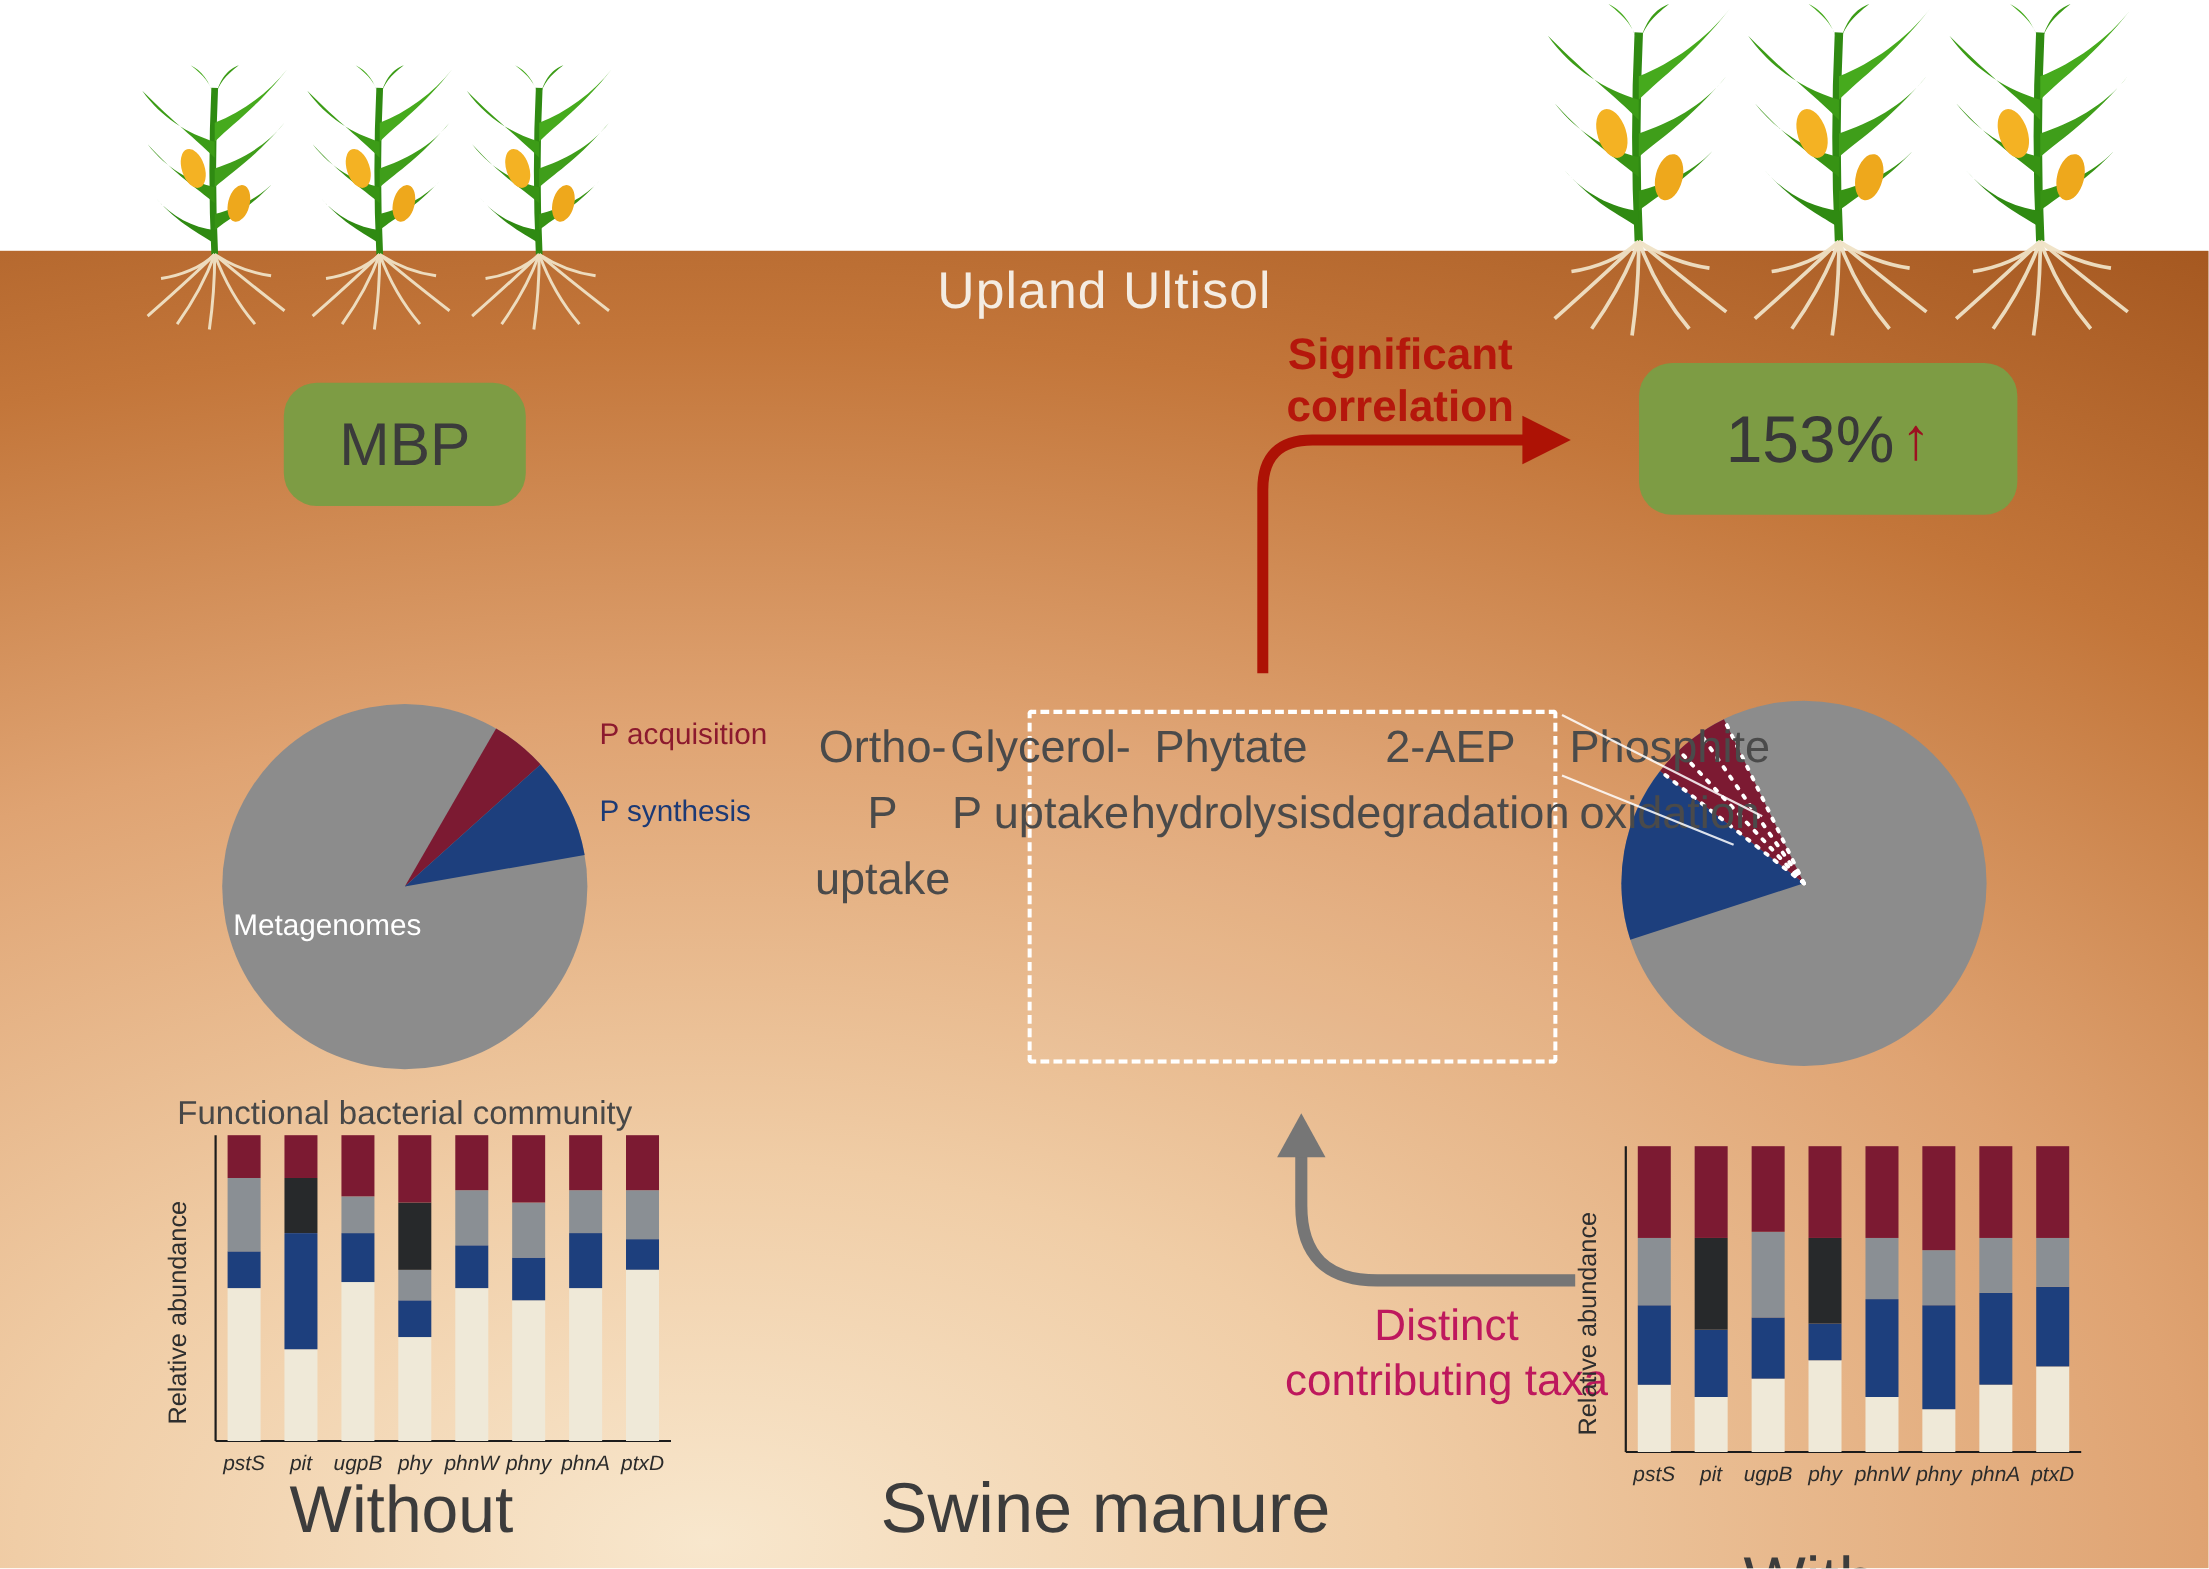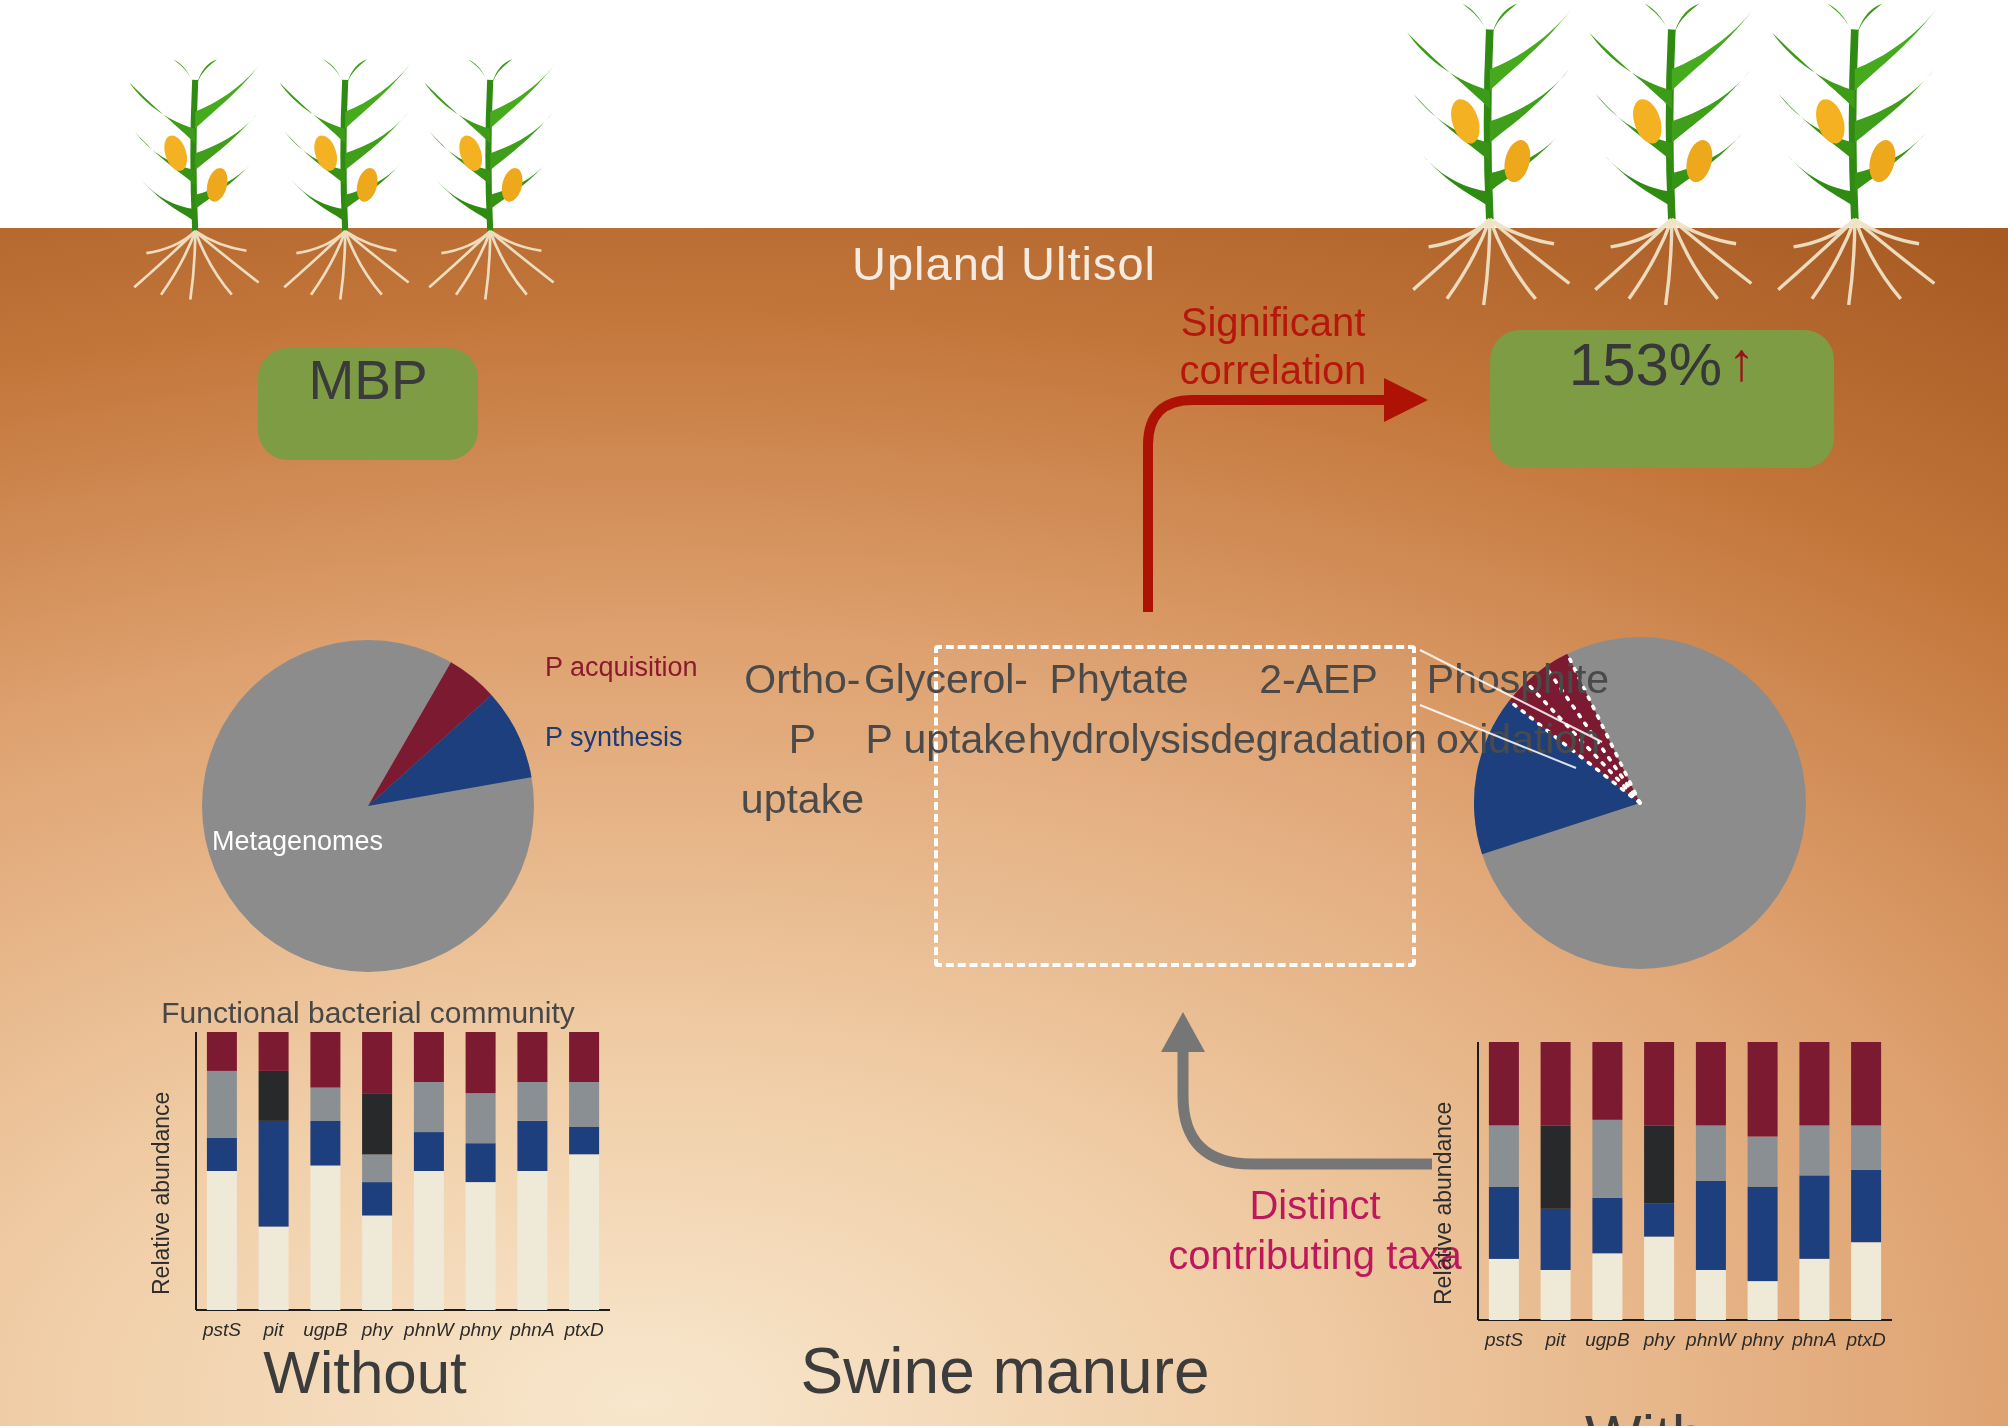--- a/index.html
+++ b/index.html
@@ -2,26 +2,26 @@
 <html><head>
 <meta charset="utf-8">
 <style>
   html,body{margin:0;padding:0;background:#ffffff;font-family:"Liberation Sans",sans-serif;}
   .canvas{position:relative;width:2008px;height:1426px;background:#ffffff;overflow:hidden;}
   .soil{position:absolute;left:0;top:228px;width:2008px;height:1198px;
         background:radial-gradient(130% 120% at 32% 98%, #f8e7cd 0%, #f0cda6 24%, #dfa372 52%, #c3763a 76%, #a1541d 100%);}
   .overlay{position:absolute;left:0;top:0;z-index:10;pointer-events:none;}
   .soil-label{position:absolute;left:0;top:236px;width:2008px;text-align:center;
         color:#f4ece2;font-size:47px;letter-spacing:1px;z-index:5;}
-  .badge{position:absolute;background:#7d9c44;border-radius:30px;display:flex;align-items:flex-start;justify-content:center;z-index:5;}
+  .badge{position:absolute;background:#7d9c44;border-radius:30px;display:flex;align-items:center;justify-content:center;z-index:5;}
   .badge-mbp{left:258px;top:348px;width:220px;height:112px;font-size:55px;color:#3b3b3b;}
   .badge-increase{left:1490px;top:330px;width:344px;height:138px;font-size:60px;color:#383838;}
   .badge-increase .up{color:#9c1120;font-weight:bold;font-size:54px;margin-left:6px;}
   .corr-label{position:absolute;left:1108px;top:298px;width:330px;text-align:center;
-        color:#b5170c;font-size:40px;line-height:48px;z-index:5;}
+        color:#b5170c;font-size:40px;line-height:48px;z-index:5;font-weight:bold;}
   .pie-svg{position:absolute;width:340px;height:340px;z-index:5;}
   #pie-left{left:198px;top:636px;}
   #pie-right{left:1470px;top:633px;}
   .pie-label{position:absolute;font-size:27px;z-index:6;white-space:nowrap;}
   .lab-acq{left:545px;top:652px;color:#8c1a2e;}
   .lab-syn{left:545px;top:722px;color:#1c3a75;}
   .lab-meta{left:212px;top:826px;color:#ffffff;}
   .dashed-box{position:absolute;left:934px;top:645px;width:482px;height:322px;
         border:4px dashed #ffffff;border-radius:4px;box-sizing:border-box;
         display:flex;flex-direction:row;justify-content:center;z-index:5;

